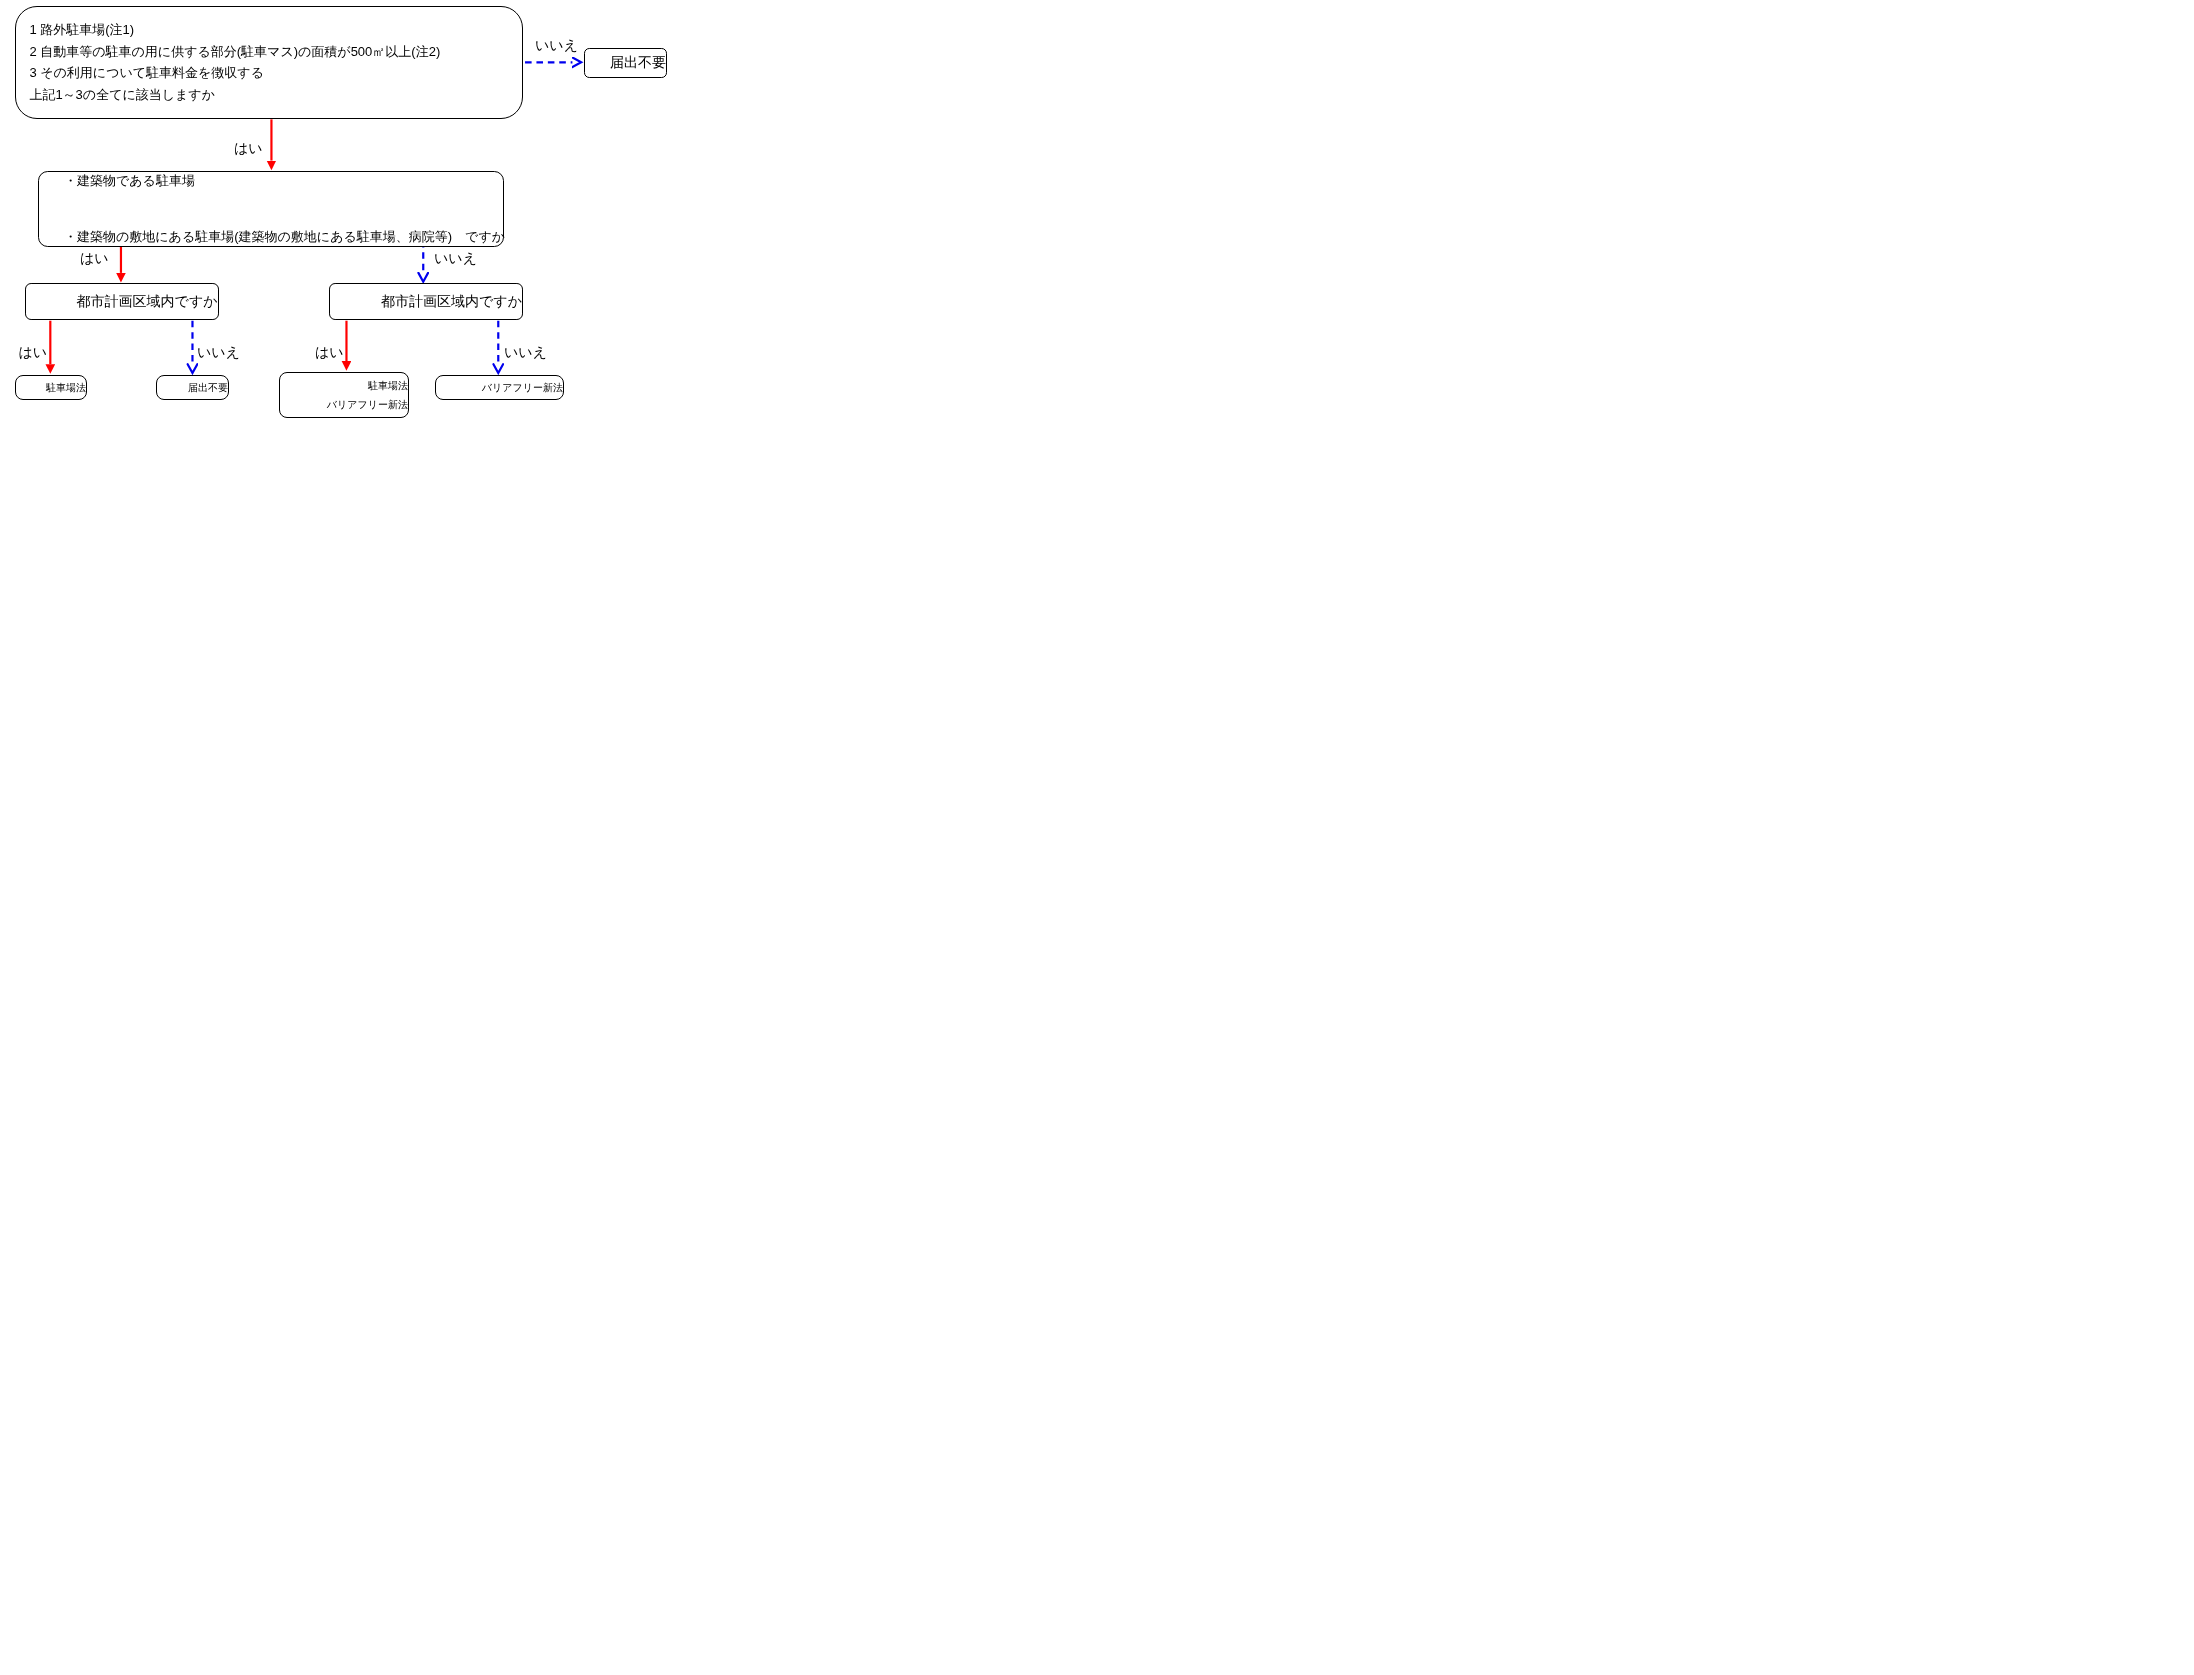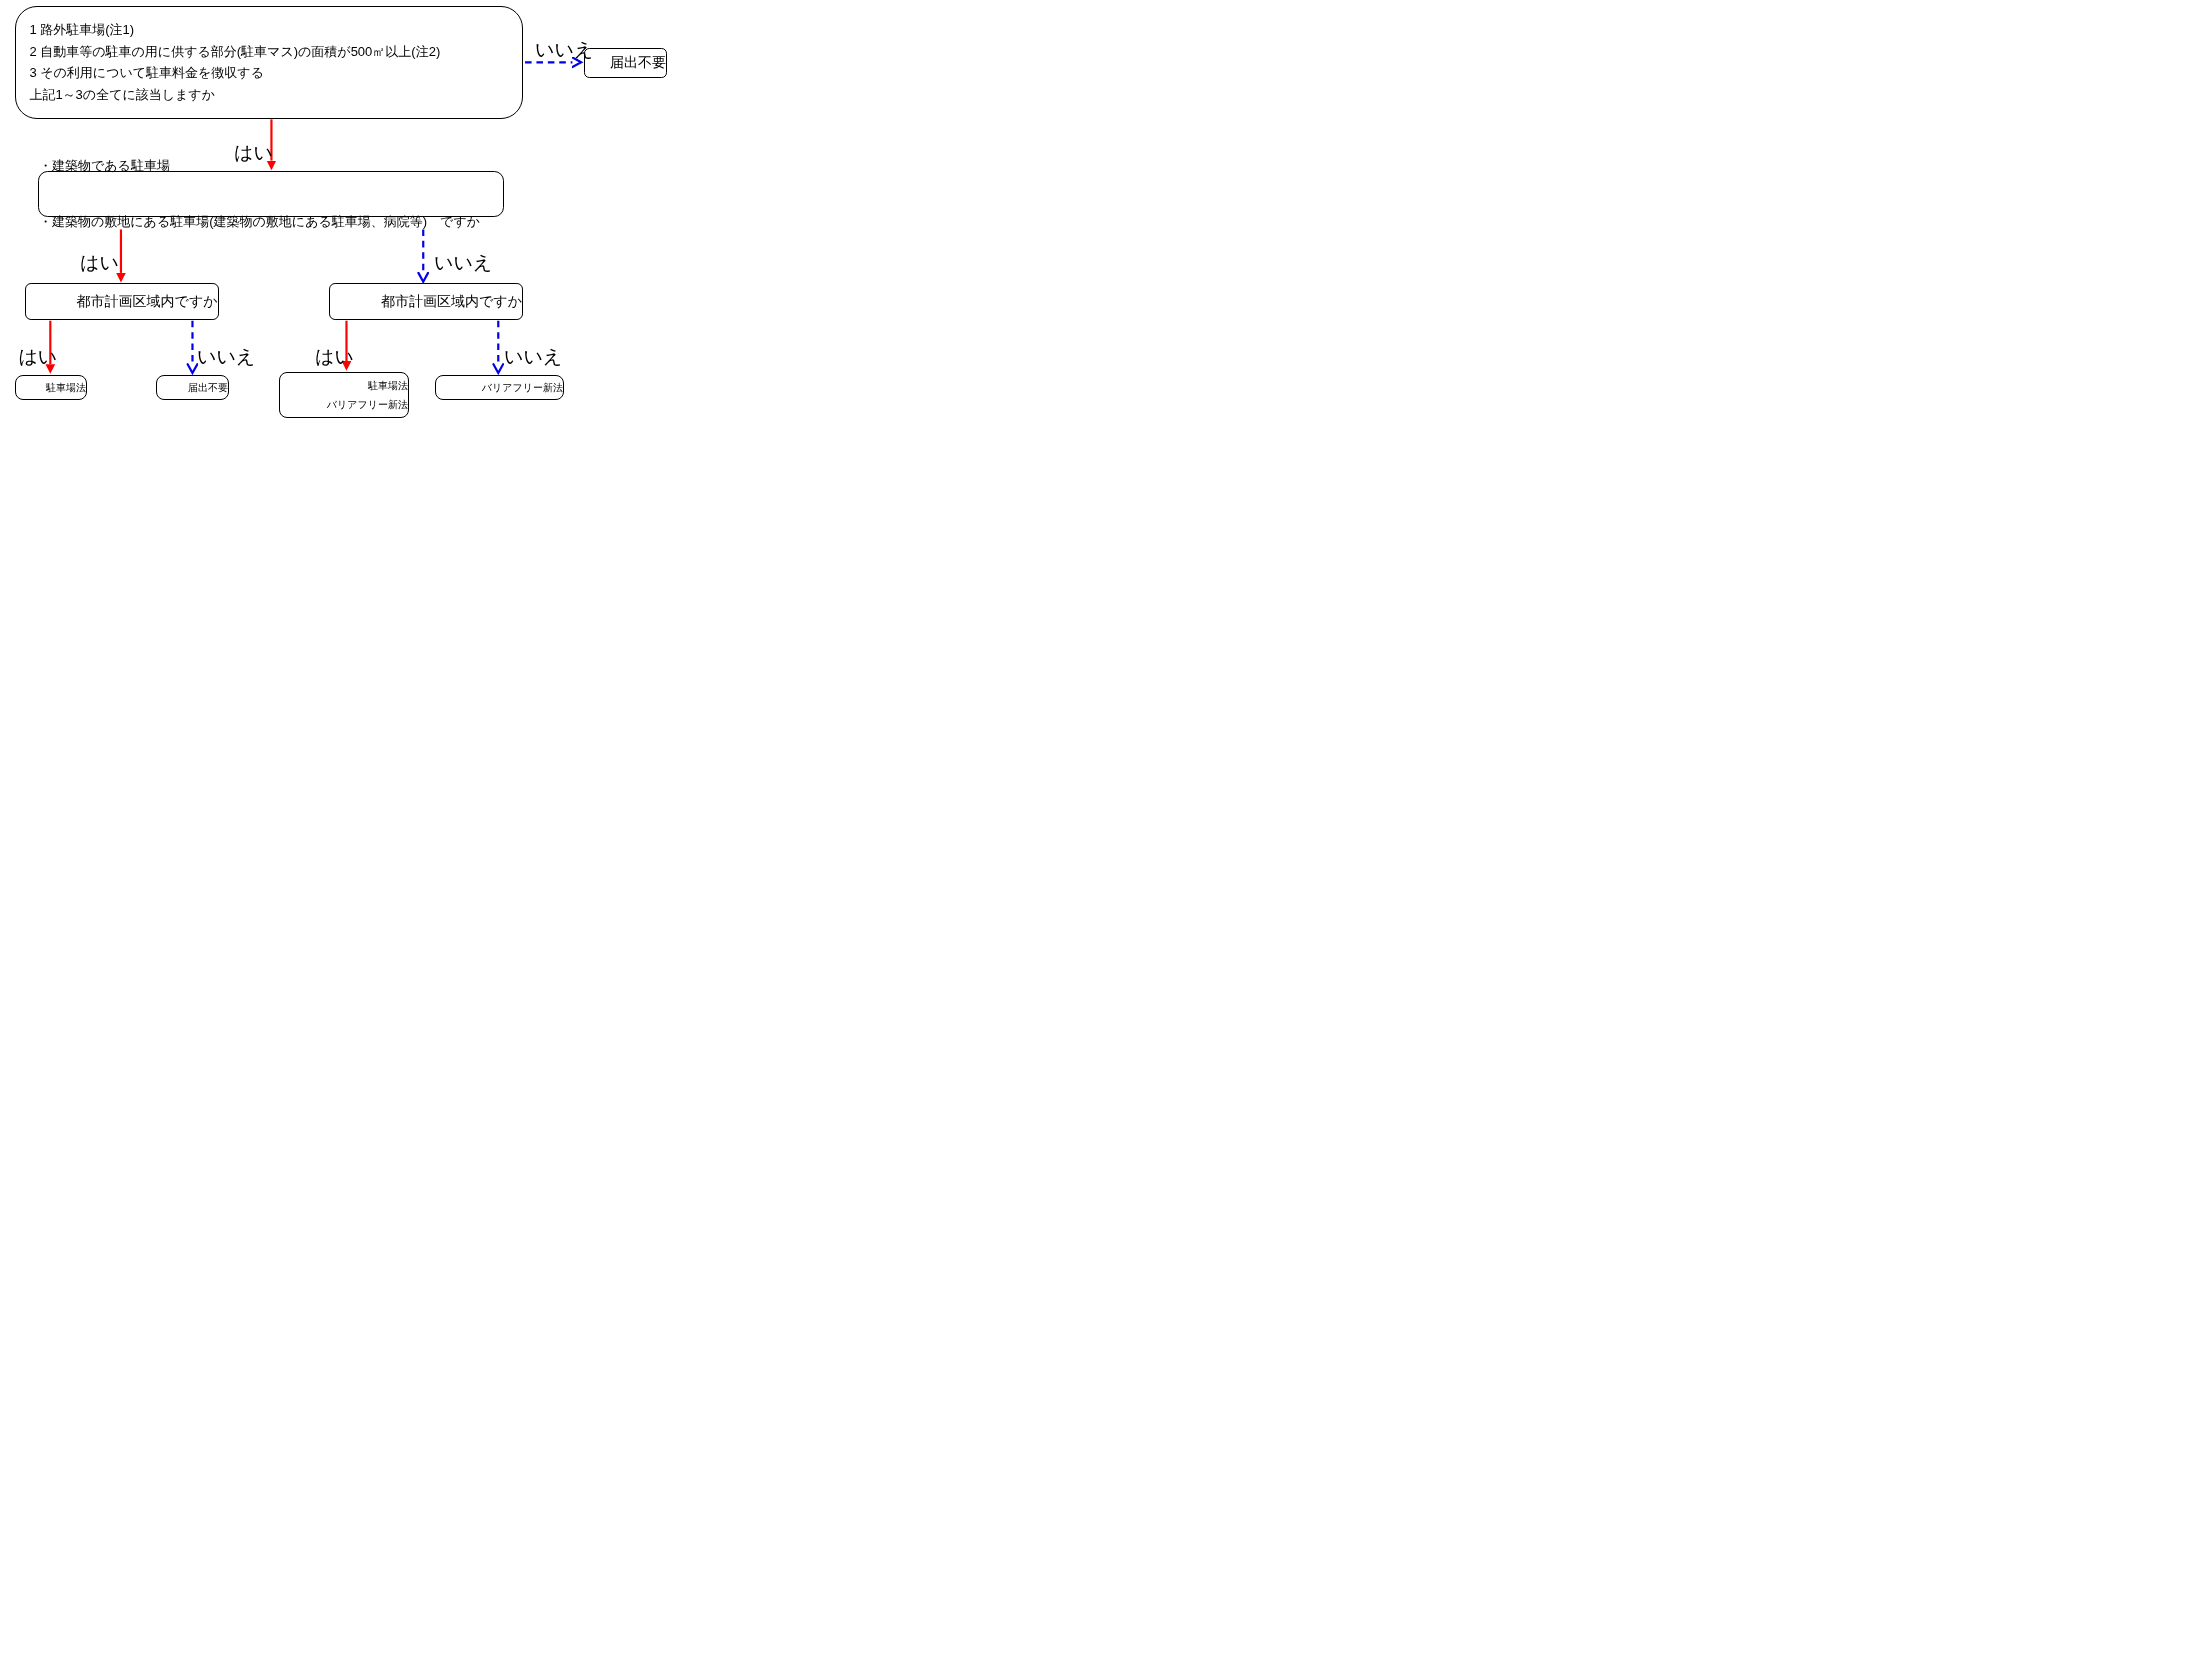--- a/index.html
+++ b/index.html
@@ -25,21 +25,21 @@
   .center-text{align-items:flex-end;text-align:center;}
   .big{border-radius:22px;}
   .mid{border-radius:9.7px;}
   .small{border-radius:5.3px;}
   .fs30{font-size:13px;line-height:21.5px;}
   .fs30b{font-size:13px;line-height:20.6px;}
   .fs32{font-size:14px;line-height:17.6px;}
   .fs31{font-size:10px;line-height:19.3px;border-radius:8px;}
   .edge-label{
     position:absolute;
-    font-size:19px;
+    font-size:14px;
     white-space:nowrap;
     color:#000;
   }
   #arrows{position:absolute;left:0;top:0;pointer-events:none;}
 </style>
 </head>
 <body>
 
 <div id="canvas">
 
@@ -74,21 +74,21 @@
     <div class="line">1 路外駐車場(注1)</div>
     <div class="line">2 自動車等の駐車の用に供する部分(駐車マス)の面積が500㎡以上(注2)</div>
     <div class="line">3 その利用について駐車料金を徴収する</div>
     <div class="line">上記1～3の全てに該当しますか</div>
   </div>
 
   <div class="node small center-text fs32" style="left:584px;top:48px;width:83px;height:30px;">
     <div class="line">届出不要</div>
   </div>
 
-  <div class="node mid left-text fs30b" style="left:38px;top:171px;width:466px;height:46px;padding-left:0;gap:35px;">
+  <div class="node mid left-text fs30b" style="left:38px;top:171px;width:466px;height:76px;padding-left:25px;gap:35px;">
     <div class="line">・建築物である駐車場</div>
     <div class="line">・建築物の敷地にある駐車場(建築物の敷地にある駐車場、病院等)　ですか</div>
   </div>
 
   <div class="node small center-text fs32" style="left:24.6px;top:283px;width:194px;height:37px;border-radius:6.1px;">
     <div class="line">都市計画区域内ですか</div>
   </div>
 
   <div class="node small center-text fs32" style="left:329px;top:283px;width:194px;height:37px;border-radius:6.1px;">
     <div class="line">都市計画区域内ですか</div>

